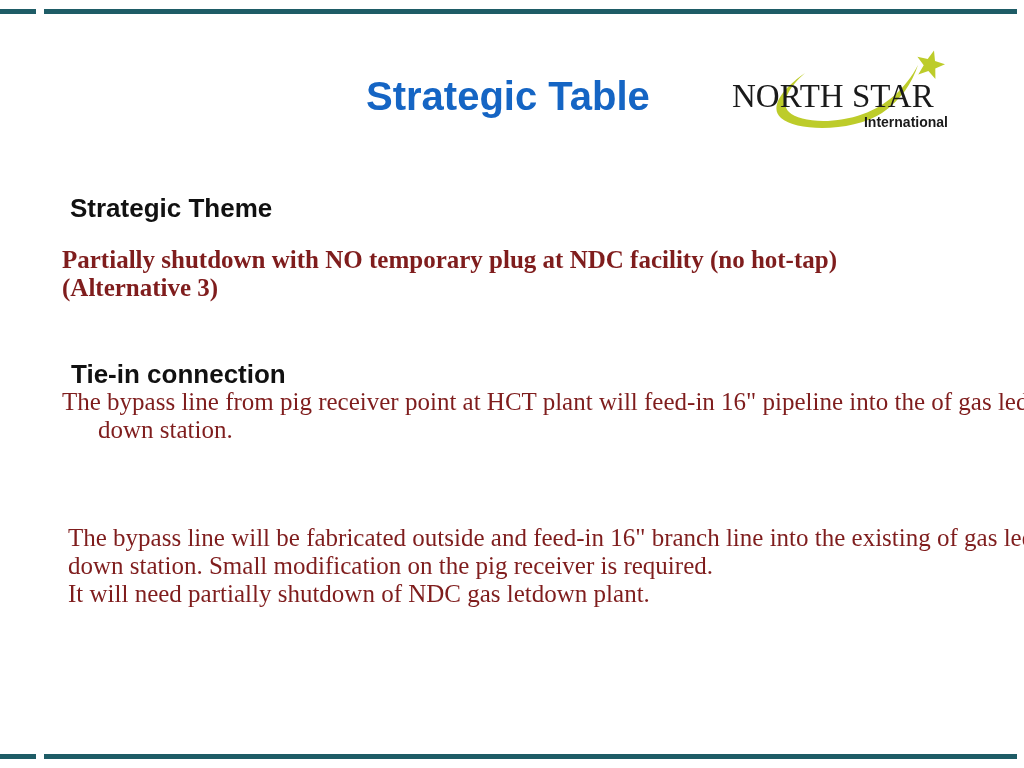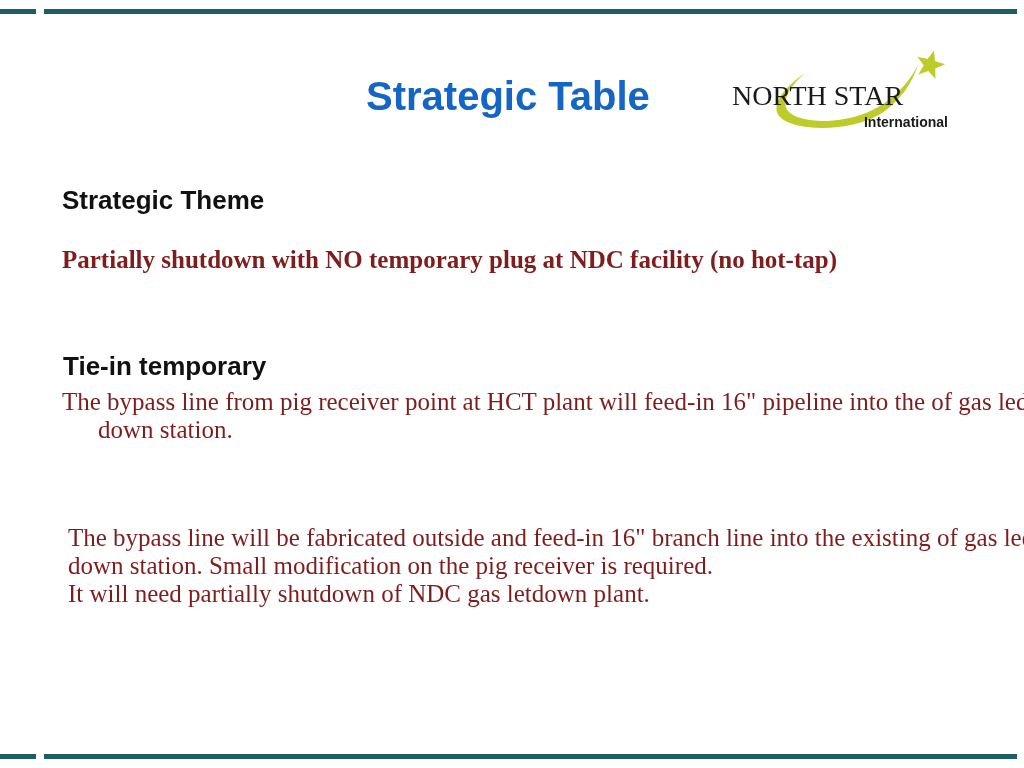--- a/index.html
+++ b/index.html
@@ -42,38 +42,38 @@
     top: 40px;
     width: 245px;
     height: 100px;
   }
   .logo svg { position: absolute; left: 0; top: 0; }
   .logo-wordmark {
     position: absolute;
     left: 12px;
     top: 39px;
     font-family: "Liberation Serif", serif;
-    font-size: 28px;
+    font-size: 33px;
     line-height: 34px;
     color: #1a1a1a;
     white-space: nowrap;
   }
   .logo-subtitle {
     position: absolute;
     right: 17px;
     top: 74px;
     font-size: 14px;
     font-weight: bold;
     color: #1a1a1a;
     white-space: nowrap;
   }
 
   .section-heading {
     position: absolute;
-    margin: 0;
+    margin: 8px;
     font-size: 26px;
     line-height: 30px;
     font-weight: bold;
     color: #111111;
     white-space: nowrap;
   }
   .h-theme { left: 62px; top: 185px; }
   .h-tiein { left: 63px; top: 351px; }
   .h-impl  { left: 68px; top: 494px; }
 
@@ -112,23 +112,24 @@
                L928.4 71.1 L918.3 74.4 L923.7 65.3 L917.4 56.8 L927.7 59.1 Z" fill="#BDCC2A"></path>
     </svg>
     <div class="logo-wordmark">NORTH STAR</div>
     <div class="logo-subtitle">International</div>
   </div>
 
   <h2 class="section-heading h-theme">Strategic Theme</h2>
 
   <div class="serif-block theme-body">
     <div>Partially shutdown with NO temporary plug at NDC facility (no hot-tap)</div>
+    <div>(Alternative 3)</div>
   </div>
 
-  <h2 class="section-heading h-tiein">Tie-in temporary</h2>
+  <h2 class="section-heading h-tiein">Tie-in connection</h2>
 
   <div class="serif-block tiein-body">
     <div>The bypass line from pig receiver point at HCT plant will feed-in 16" pipeline into the of gas led-</div>
     <div class="indent">down station.</div>
   </div>
 
 
   <div class="serif-block impl-body">
     <div>The bypass line will be fabricated outside and feed-in 16" branch line into the existing of gas led-</div>
     <div>down station. Small modification on the pig receiver is required.</div>

